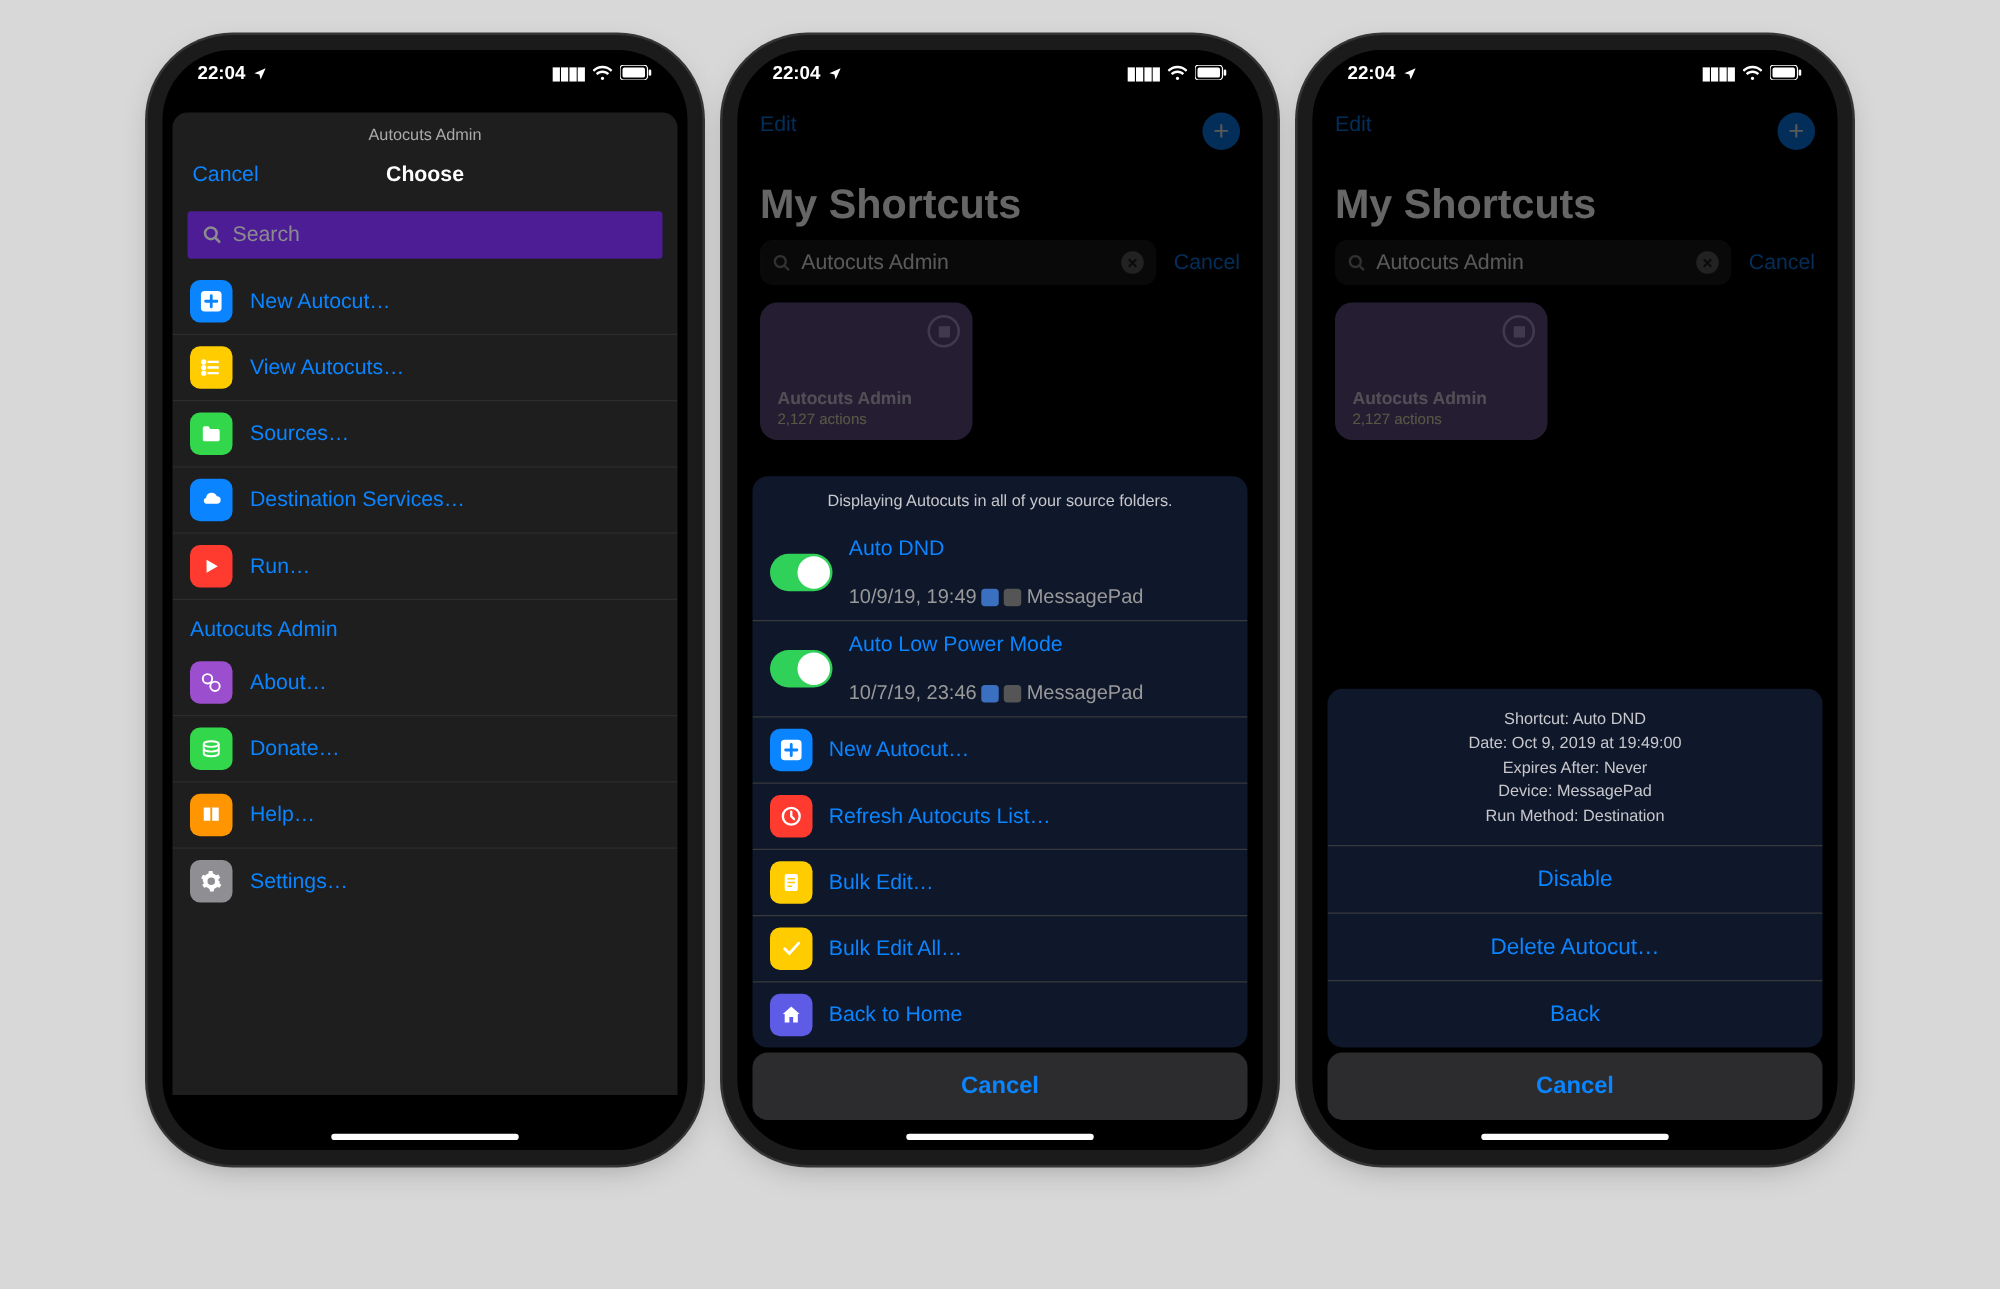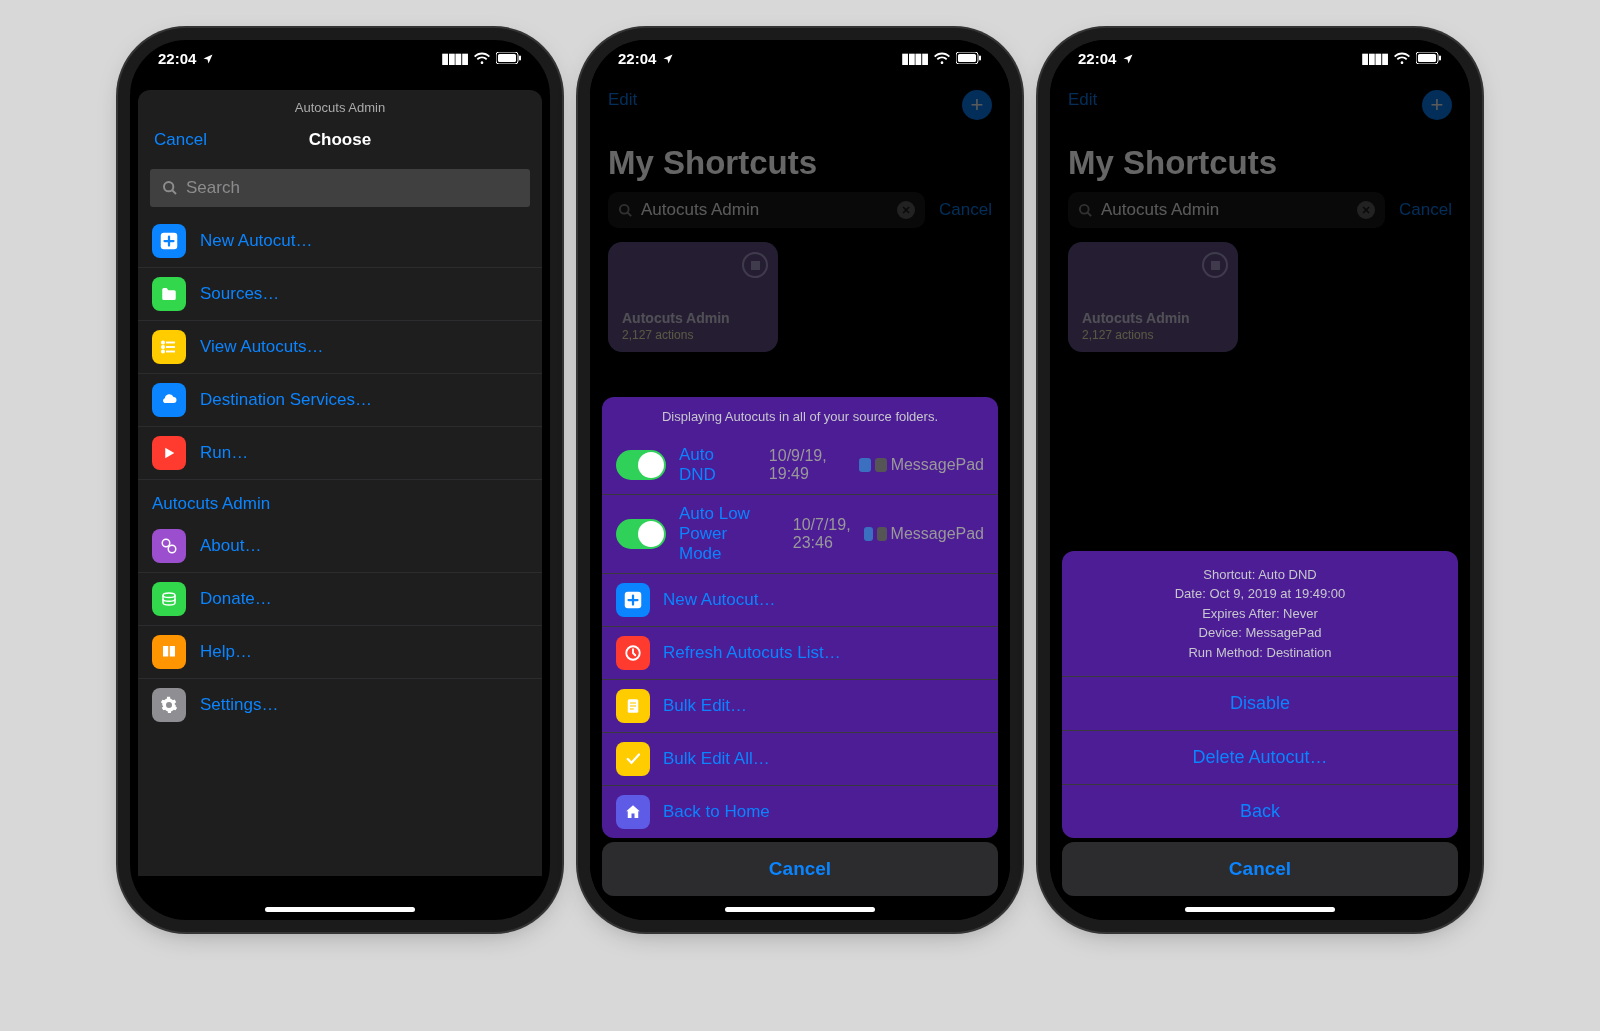--- a/index.html
+++ b/index.html
@@ -85,21 +85,21 @@
   }
   .nav .cancel {
     position:absolute; left:16px;
     color:#0a84ff; font-size:17px;
   }
   .nav .title {
     font-size:17px; font-weight:600; color:#fff;
   }
   .search {
     margin: 8px 12px;
-    background: #404040;
+    background: #4c1d95;
     border-radius: 3px;
     display:flex;
     align-items:center;
     padding: 9px 12px;
     color:#8c8c8e;
     font-size: 17px;
     gap:8px;
   }
   .list {
     flex:1; overflow-y:auto;
@@ -177,40 +177,40 @@
     border:2px solid #b8a9da;
     display:flex; align-items:center; justify-content:center;
   }
   .card-stop::after { content:""; width:9px; height:9px; background:#b8a9da; }
   .card-title { position:absolute; bottom:26px; left:14px; font-size:14px; font-weight:600; color:#e8e2f2; }
   .card-sub { position:absolute; bottom:10px; left:14px; font-size:12px; color:#fef9c3; }
 
   .panel {
     position:absolute;
     left:12px; right:12px;
-    background:#4c1d95;
+    background:#0f172a;
     border-radius:12px;
     overflow:hidden;
   }
   .panel-row {
     display:flex; align-items:center; gap:13px;
     padding: 9px 14px;
     border-bottom:.5px solid #3a3a3c;
   }
   .panel-row:last-child { border-bottom:none; }
   .panel-hdr { text-align:center; font-size:13px; color:#c7c7cc; padding:12px; }
   .toggle {
     width:50px; height:30px; border-radius:15px; background:#30d158;
     position:relative; flex-shrink:0;
   }
   .toggle::after {
     content:""; position:absolute; right:2px; top:2px;
     width:26px; height:26px; border-radius:50%; background:#fff;
   }
-  .prow-text { display:flex; flex-direction:row; gap:20px; }
+  .prow-text { display:flex; flex-direction:column; gap:20px; }
   .prow-title { color:#0a84ff; font-size:17px; }
   .prow-sub { color:#999; font-size:16px; display:flex; align-items:center; gap:4px; }
   .mini-ic { width:14px; height:14px; border-radius:3px; background:#3b6fbf; display:inline-block; }
   .mini-ic2 { width:14px; height:14px; border-radius:3px; background:#555; display:inline-block; }
 
   .big-cancel {
     position:absolute;
     left:12px; right:12px;
     background:#2c2c2e;
     border-radius:12px;
@@ -277,39 +277,39 @@
         <div class="row">
           <div class="icon" style="background:#0a84ff">
               <svg width="18" height="18" viewBox="0 0 24 24" fill="#fff">
                 <rect x="1" y="1" width="22" height="22" rx="4" fill="#fff"></rect>
                 <path d="M12 6v12M6 12h12" stroke="#0a84ff" stroke-width="3" stroke-linecap="round"></path>
               </svg>
             </div>
           <span class="row-label">New Autocut…</span>
         </div>
         <div class="row">
-          <div class="icon" style="background:#32d74b">
-              <svg width="18" height="18" viewBox="0 0 24 24" fill="#fff">
-                <path d="M3 6a2 2 0 0 1 2-2h4l2 3h8a2 2 0 0 1 2 2v9a2 2 0 0 1-2 2H5a2 2 0 0 1-2-2V6z"></path>
-              </svg>
-            </div>
-          <span class="row-label">Sources…</span>
-        </div>
-        <div class="row">
           <div class="icon" style="background:#ffcc00">
               <svg width="18" height="18" viewBox="0 0 24 24" fill="none" stroke="#fff" stroke-width="2.5">
                 <line x1="8" y1="6" x2="20" y2="6"></line>
                 <line x1="8" y1="12" x2="20" y2="12"></line>
                 <line x1="8" y1="18" x2="20" y2="18"></line>
                 <circle cx="4" cy="6" r="1.5" fill="#fff"></circle>
                 <circle cx="4" cy="12" r="1.5" fill="#fff"></circle>
                 <circle cx="4" cy="18" r="1.5" fill="#fff"></circle>
               </svg>
             </div>
           <span class="row-label">View Autocuts…</span>
+        </div>
+        <div class="row">
+          <div class="icon" style="background:#32d74b">
+              <svg width="18" height="18" viewBox="0 0 24 24" fill="#fff">
+                <path d="M3 6a2 2 0 0 1 2-2h4l2 3h8a2 2 0 0 1 2 2v9a2 2 0 0 1-2 2H5a2 2 0 0 1-2-2V6z"></path>
+              </svg>
+            </div>
+          <span class="row-label">Sources…</span>
         </div>
         <div class="row">
           <div class="icon" style="background:#0a84ff">
               <svg width="18" height="18" viewBox="0 0 24 24" fill="#fff">
                 <path d="M18 16a4 4 0 0 0 0-8 6 6 0 0 0-11.5 1.5A3.5 3.5 0 0 0 6 16h12z"></path>
               </svg>
             </div>
           <span class="row-label">Destination Services…</span>
         </div>
         <div class="row">

